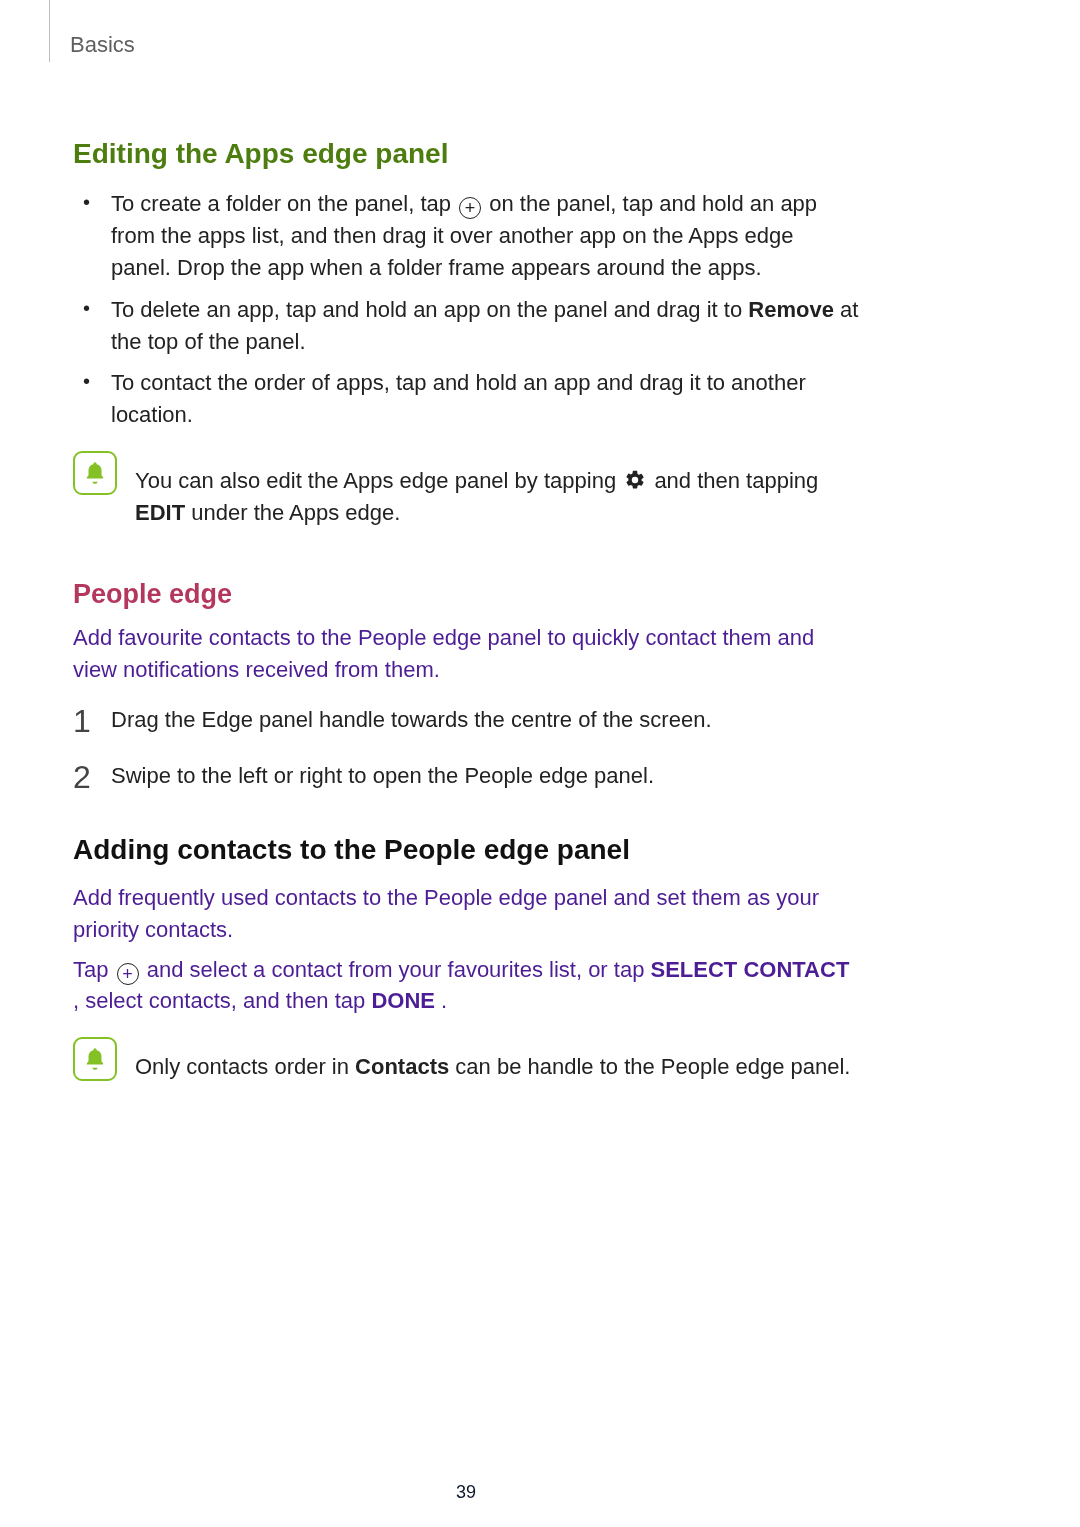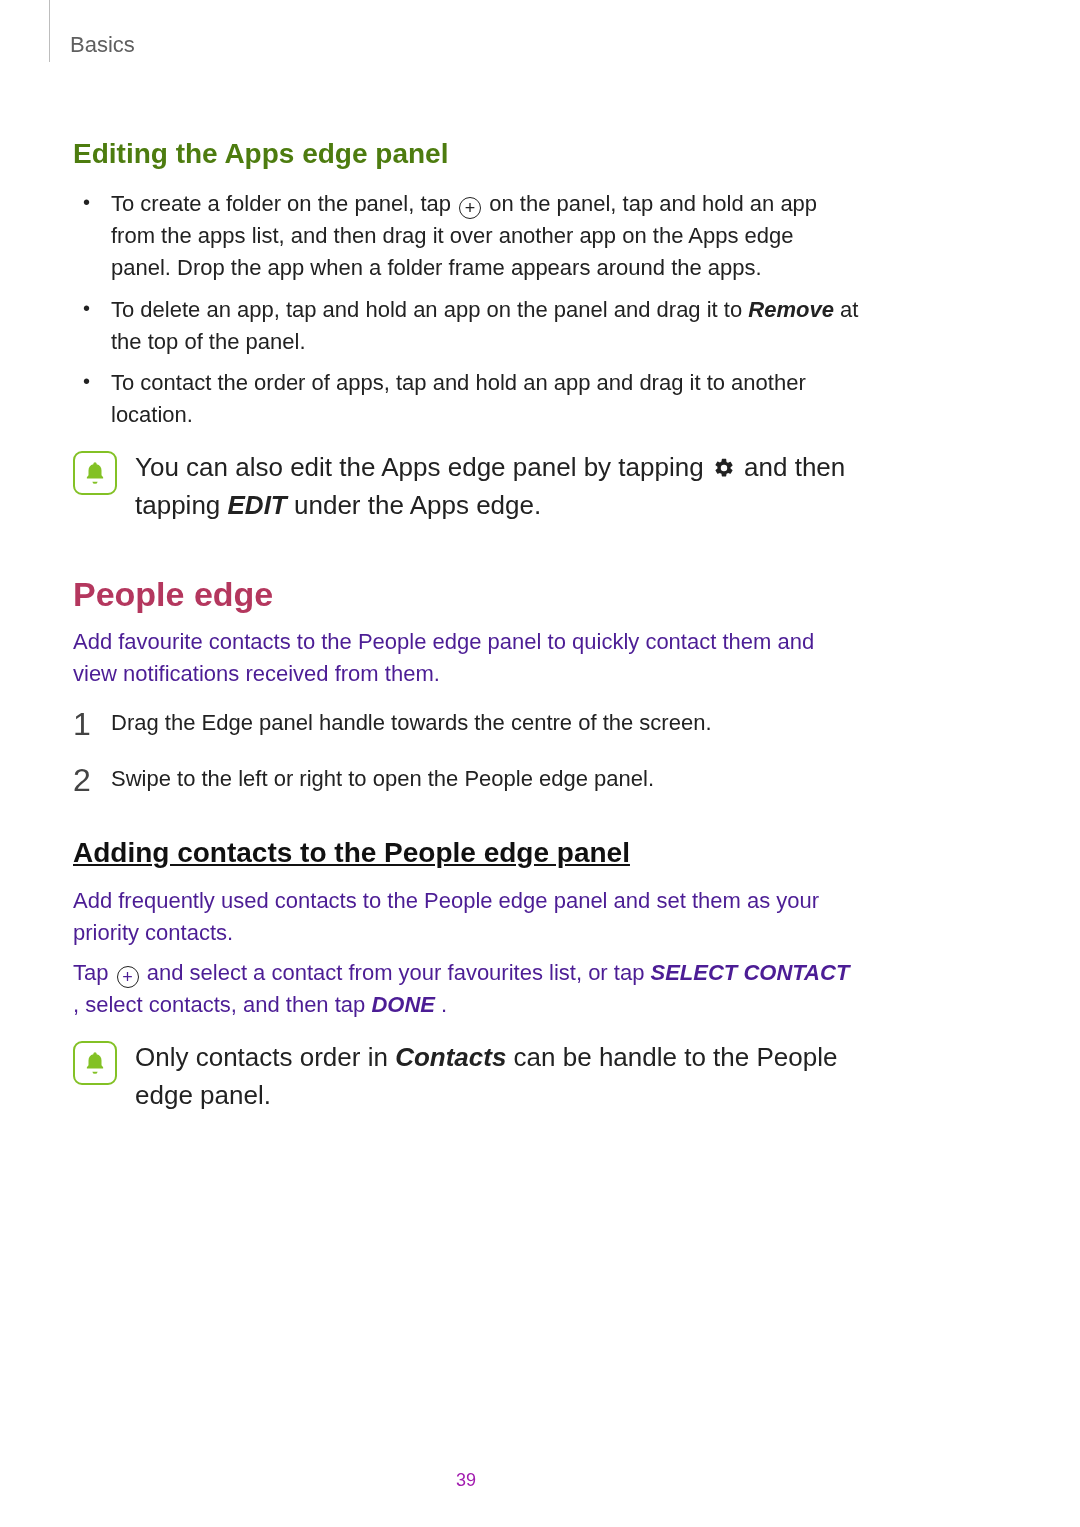--- a/index.html
+++ b/index.html
@@ -34,39 +34,38 @@
   .content {
     padding: 80px 73px 0 73px;
   }
   h2.black {
     font-size: 28px;
     font-weight: 700;
     margin: 0 0 18px 0;
     color: #4d7c0f;
   }
   h2.red {
-    font-size: 34px;
+    font-size: 27px;
     font-weight: 700;
     color: #b4375e;
     margin: 50px 0 12px 0;
   }
   h3.black {
     font-size: 28px;
     font-weight: 700;
     margin: 40px 0 16px 0;
     color: #111;
-    text-decoration: underline;
   }
   p.body {
     font-size: 22px;
     line-height: 1.45;
     margin: 0 0 8px 0;
     color: #4c1d95;
   }
-  .bold { font-weight: 700; font-style: italic; }
+  .bold { font-weight: 700; }
   ul.bullets {
     list-style: none;
     padding: 0 0 0 32px;
     margin: 0 0 18px 0;
   }
   ul.bullets > li {
     position: relative;
     font-size: 22px;
     line-height: 1.45;
     margin-bottom: 10px;
@@ -116,22 +115,23 @@
     border: 2.5px solid #83c125;
     border-radius: 9px;
     display: flex;
     align-items: center;
     justify-content: center;
     box-sizing: border-box;
     margin-top: 2px;
   }
   .note-icon svg { display: block; }
   .note-text {
-    font-size: 26px;
-    line-height: 1.45;
+    font-size: 22px;
+    line-height: 1.45;
+    margin-top: 16px;
   }
   ol.bignum {
     list-style: none;
     counter-reset: bignum;
     padding: 0;
     margin: 18px 0 22px 0;
   }
   ol.bignum > li {
     counter-increment: bignum;
     position: relative;
@@ -147,26 +147,26 @@
     content: counter(bignum);
     position: absolute;
     left: 0;
     top: -6px;
     font-size: 32px;
     font-weight: 400;
     color: #444;
   }
   .page-number {
     position: absolute;
-    bottom: 36px;
+    bottom: 24px;
     left: 0;
     right: 0;
     text-align: center;
     font-size: 18px;
-    color: #a21caf;
+    color: #0f172a;
   }
 </style>
 </head>
 <body>
 
 <div class="page">
   <div class="vline"></div>
   <div class="header-section">Basics</div>
 
   <div class="content">

